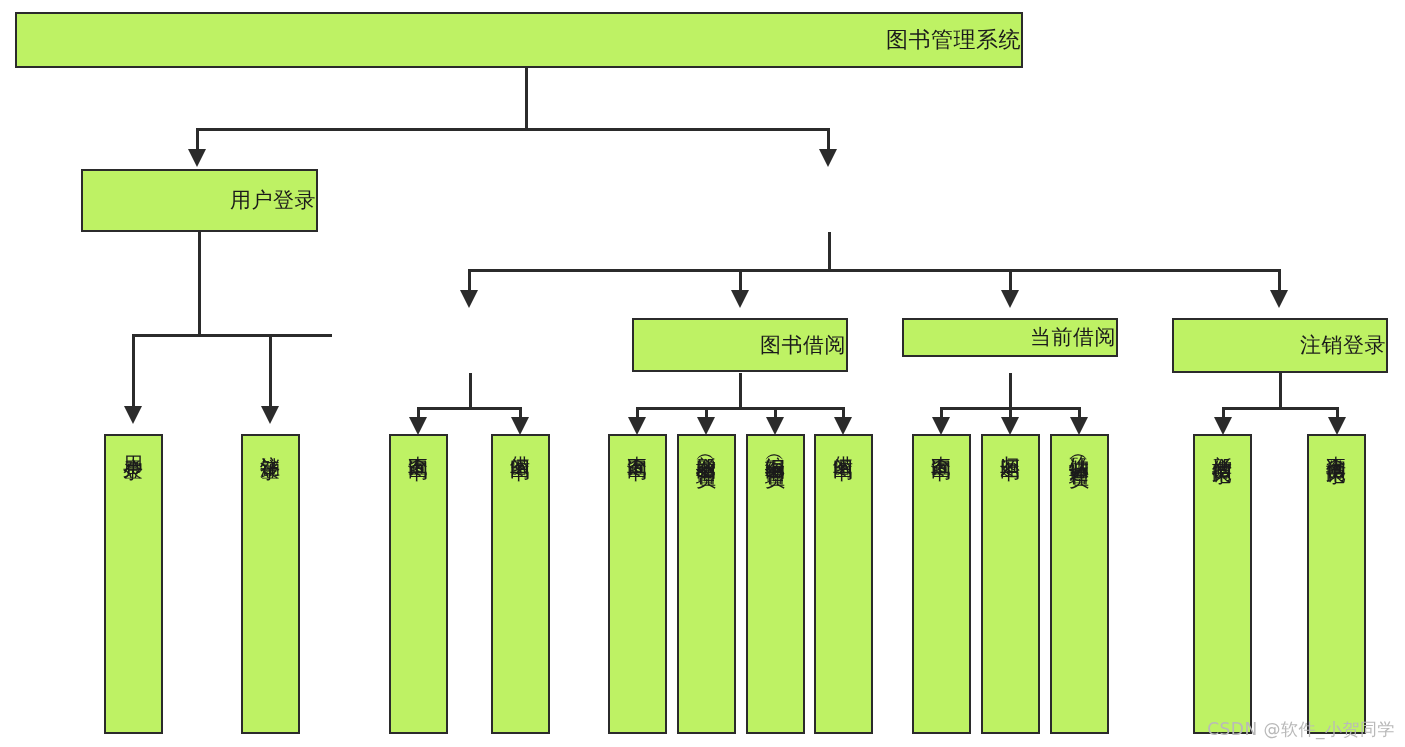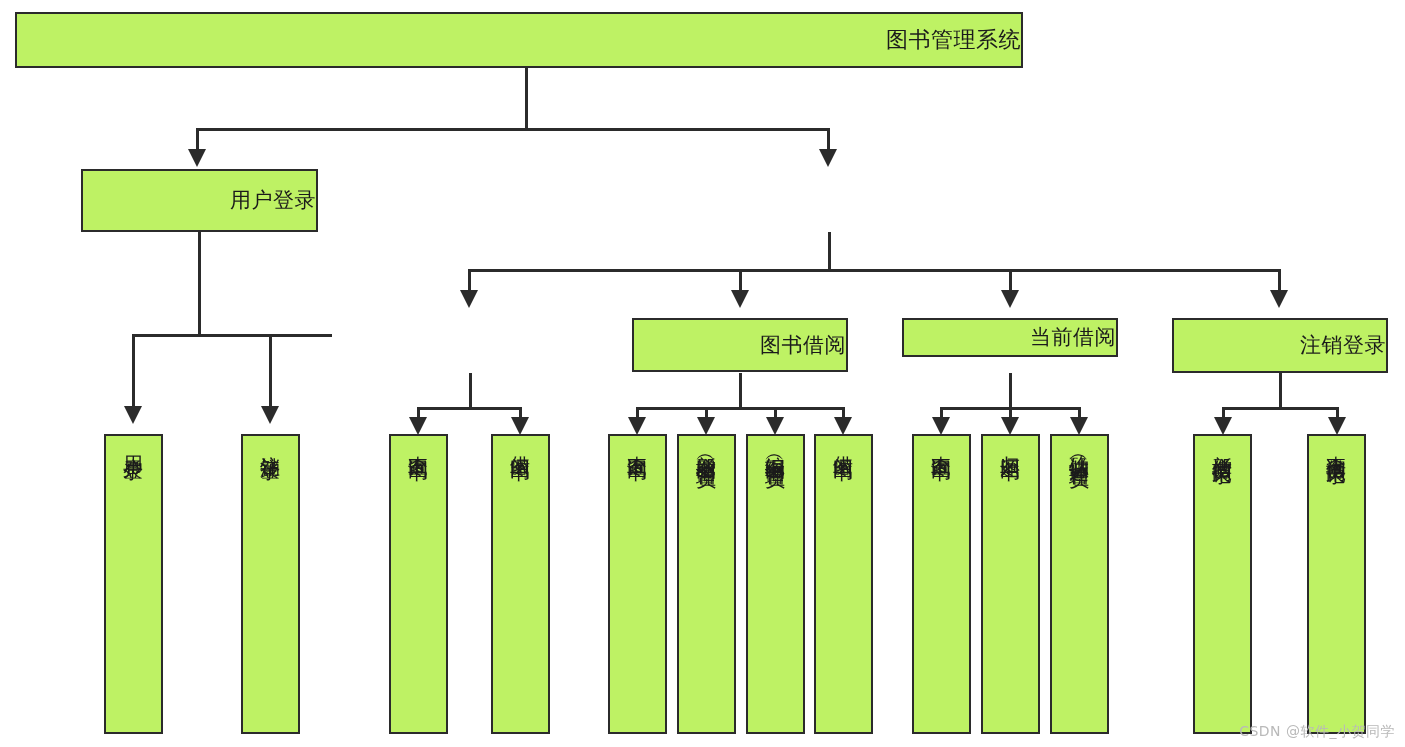--- a/index.html
+++ b/index.html
@@ -68,21 +68,21 @@
     width: 0;
     height: 0;
     border-left: 9px solid transparent;
     border-right: 9px solid transparent;
     border-top: 18px solid #2b2b2b;
   }
   .watermark {
     position: absolute;
     right: 10px;
     bottom: 6px;
-    font-size: 14px;
+    font-size: 17px;
     color: #b9b9b9;
     letter-spacing: 0.5px;
     white-space: nowrap;
   }
 </style>
 </head>
 <body>
 
 <div id="canvas">
 

